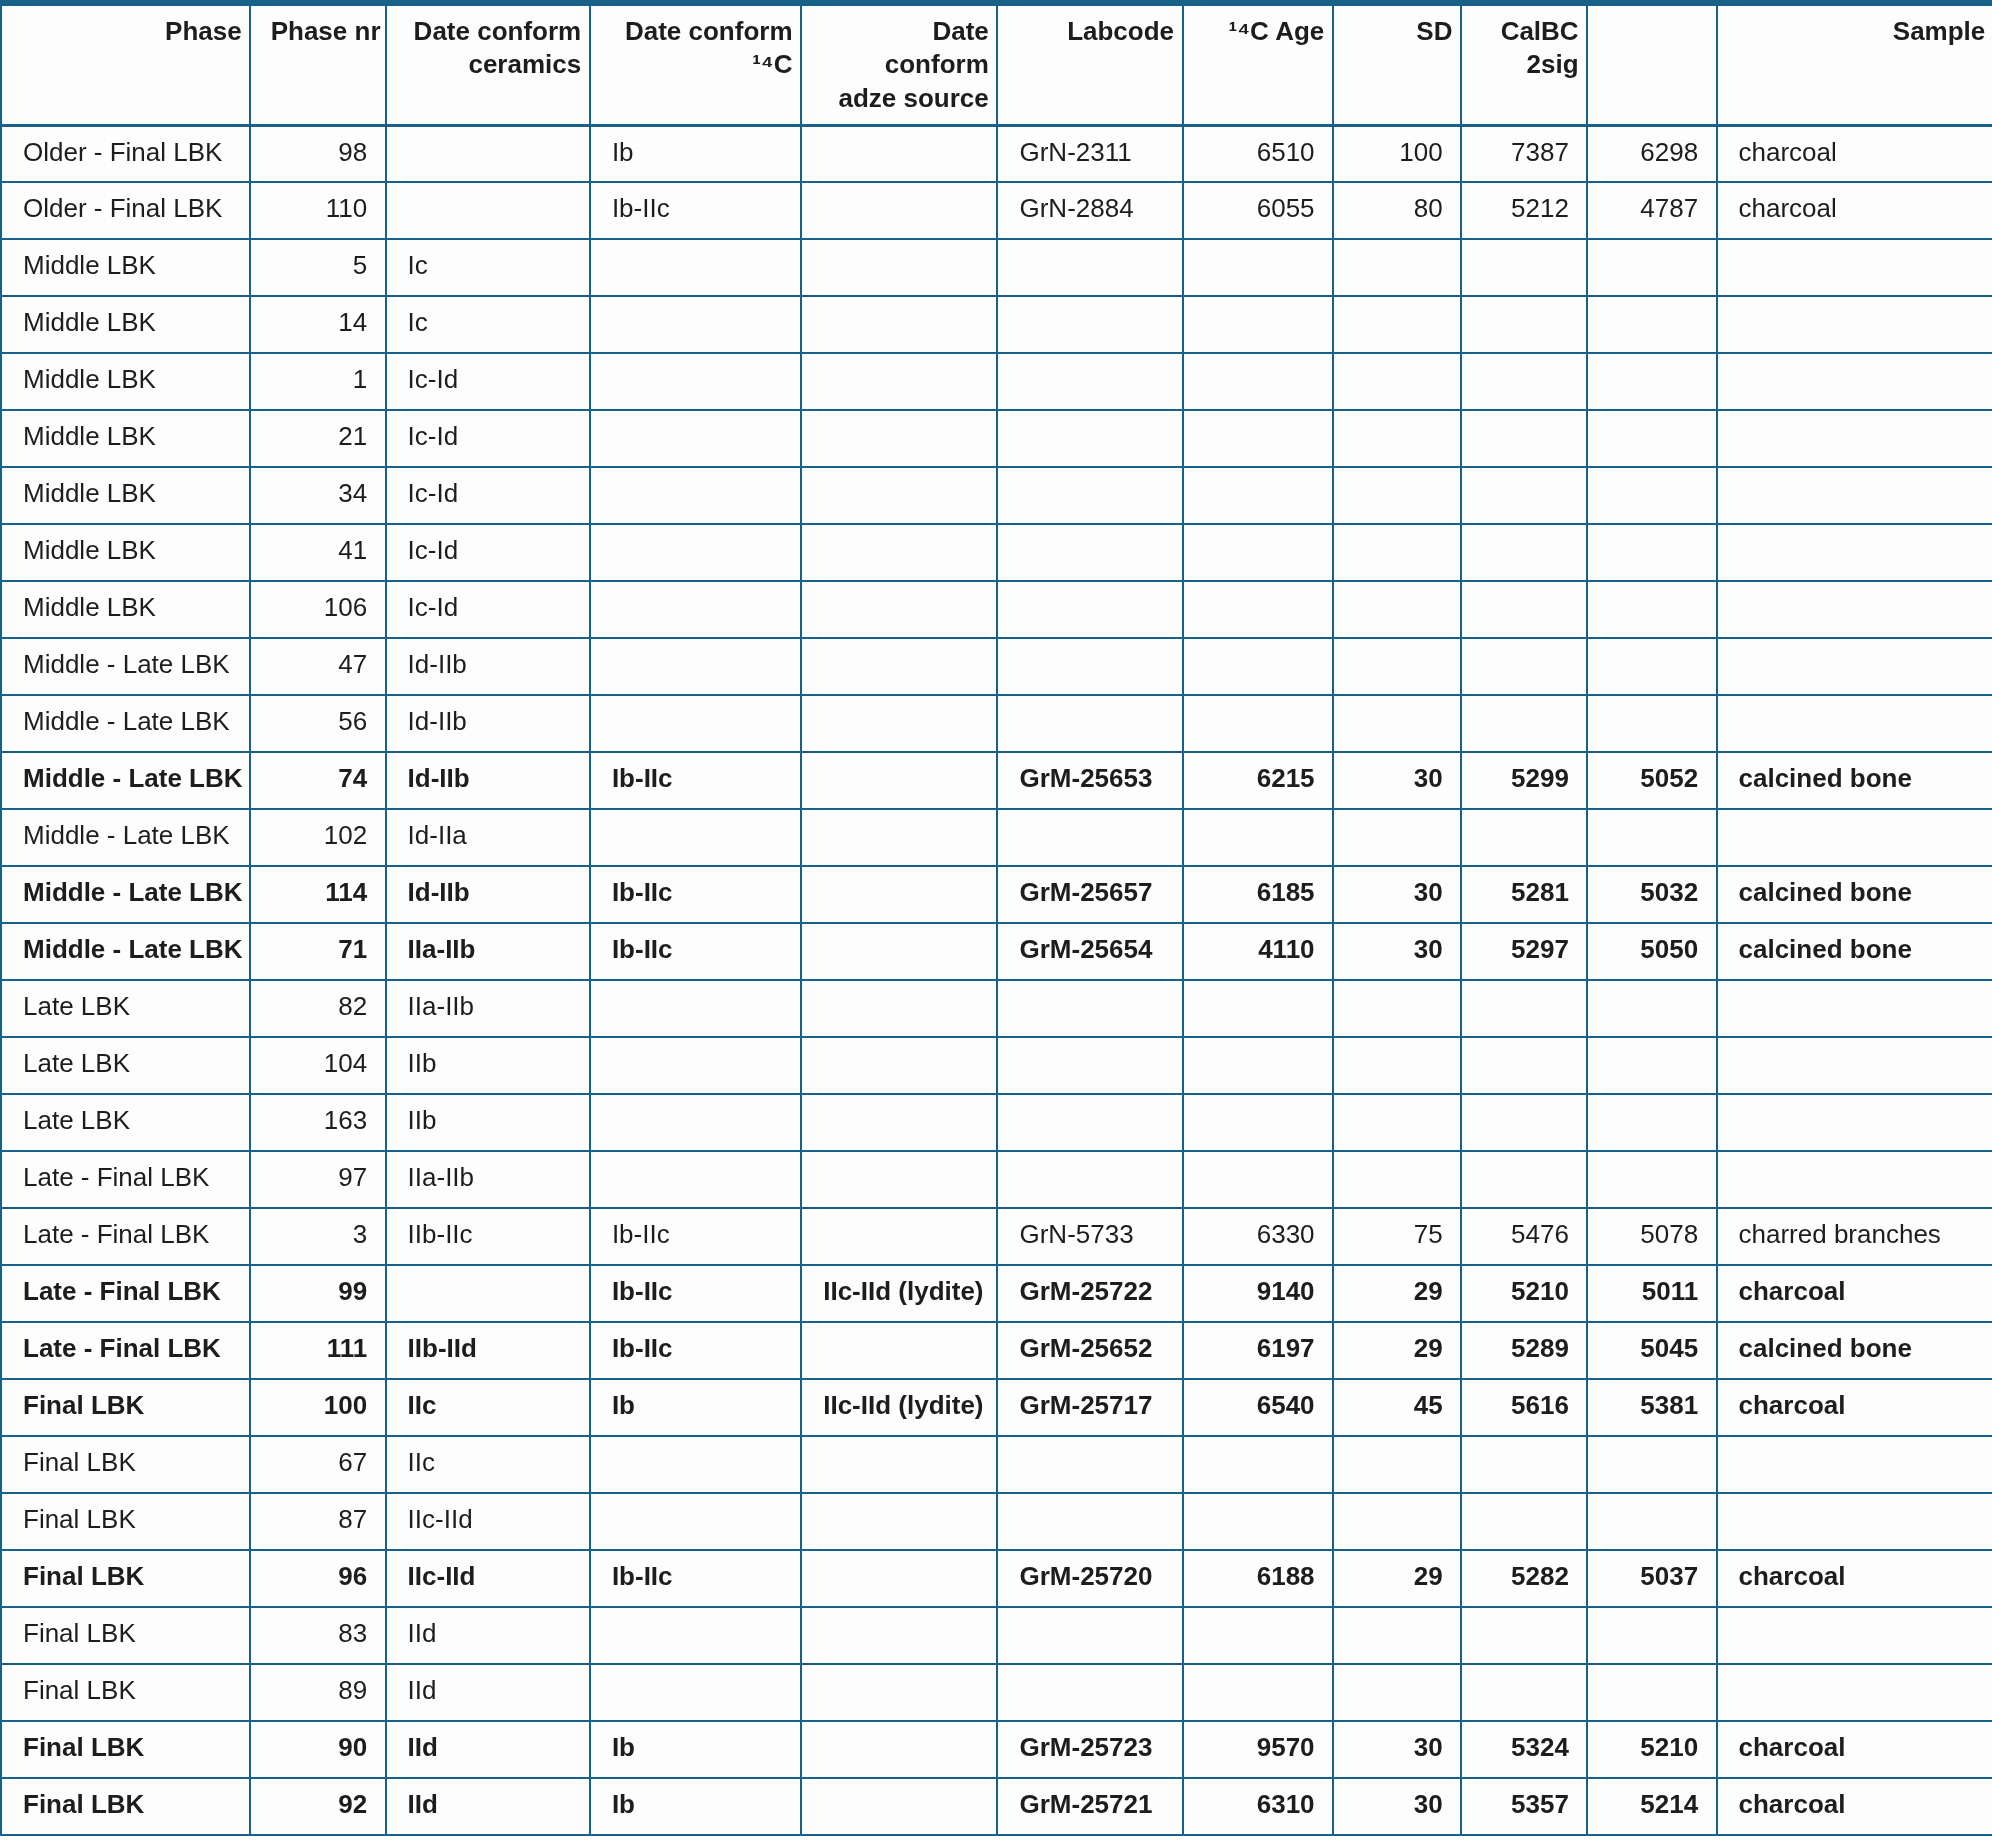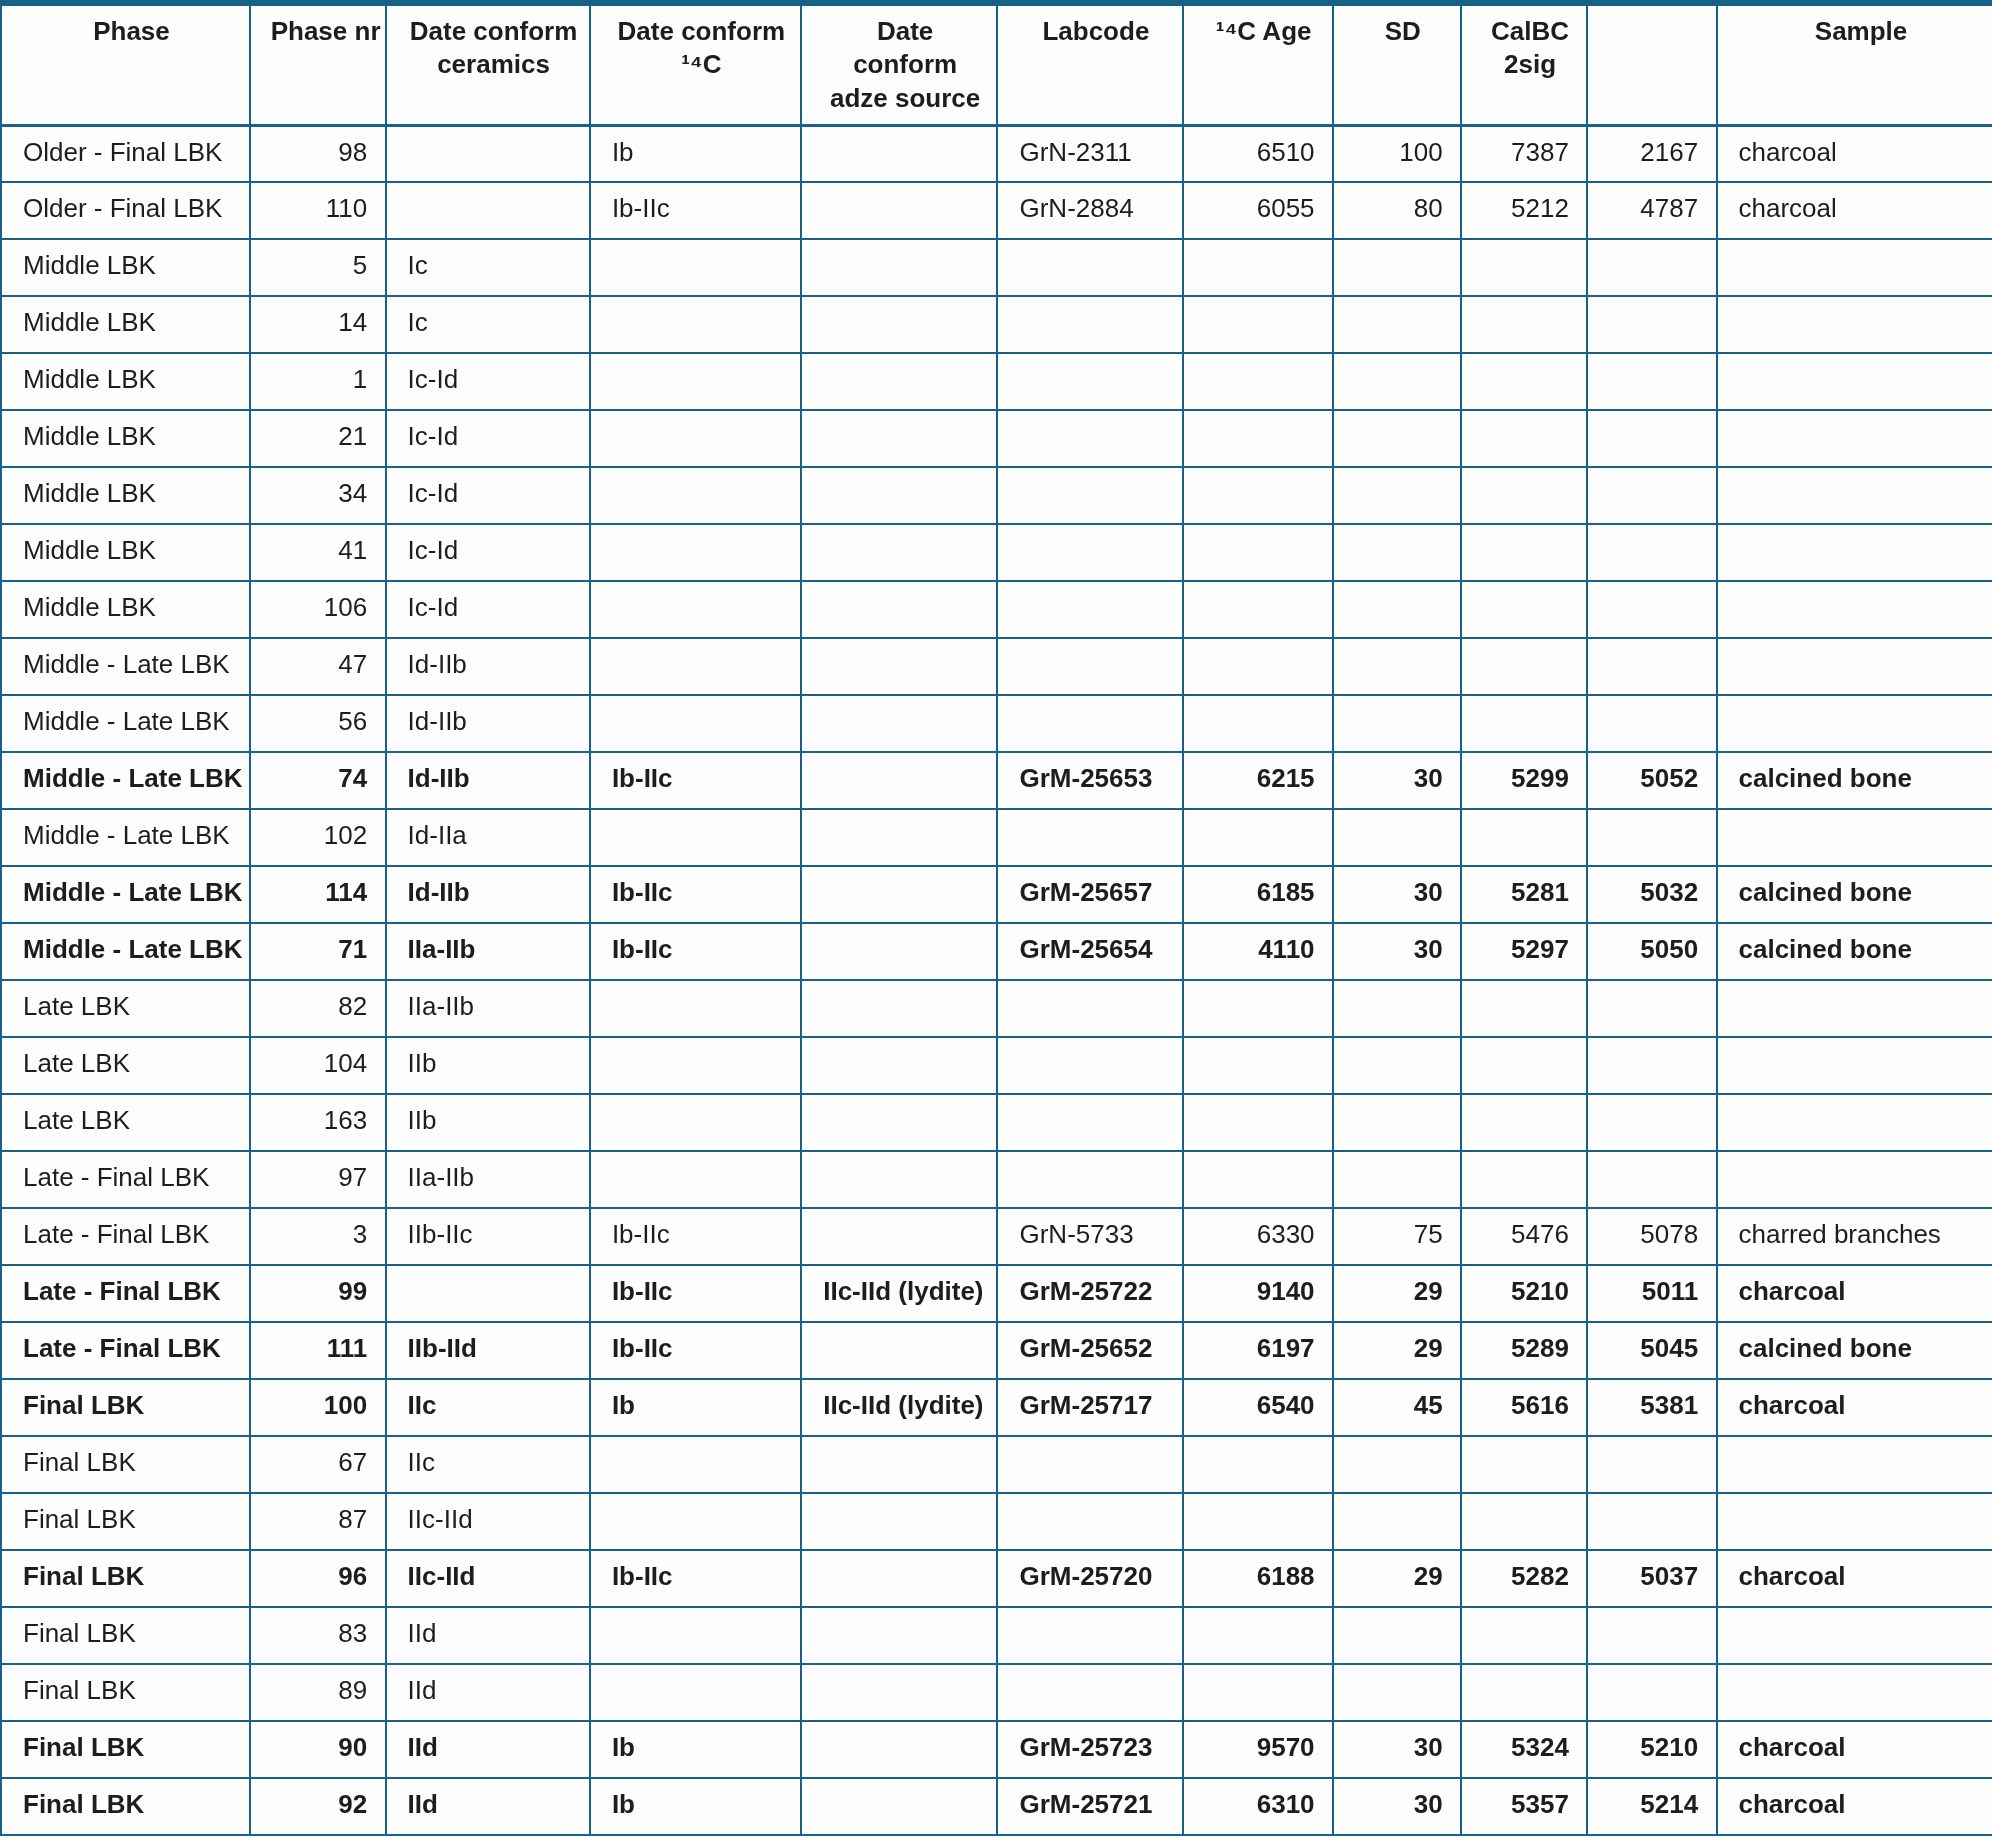--- a/index.html
+++ b/index.html
@@ -24,21 +24,21 @@
   th, td {
     border: 2.9px solid var(--line);
     overflow: hidden;
     box-sizing: border-box;
   }
   tr > *:last-child { border-right: none; }
 
   thead th {
     border-bottom: 3.9px solid var(--line);
     vertical-align: top;
-    text-align: center;
+    text-align: right;
     font-weight: bold;
     font-size: 26px;
     line-height: 1.3;
     padding: 8.7px 7.7px 7.7px 19.3px;
     height: 94px;
     white-space: nowrap;
     margin-left: 37px;
   }
   
   thead th:nth-child(3),
@@ -101,21 +101,21 @@
       <tr>
     <td>Older - Final LBK</td>
     <td>98</td>
     <td></td>
     <td>Ib</td>
     <td></td>
     <td>GrN-2311</td>
     <td>6510</td>
     <td>100</td>
     <td>7387</td>
-    <td>2167</td>
+    <td>6298</td>
     <td>charcoal</td>
   </tr>
       <tr>
     <td>Older - Final LBK</td>
     <td>110</td>
     <td></td>
     <td>Ib-IIc</td>
     <td></td>
     <td>GrN-2884</td>
     <td>6055</td>

